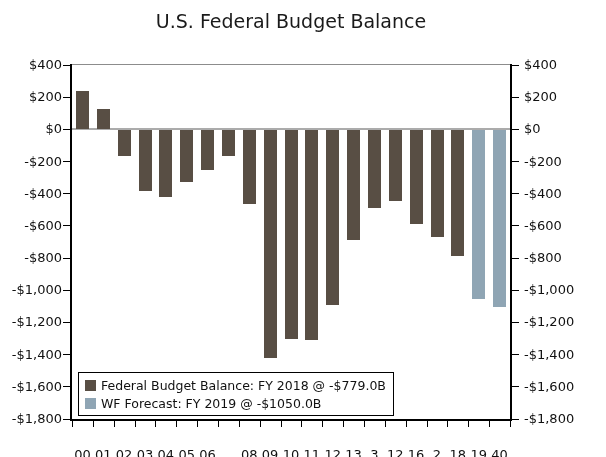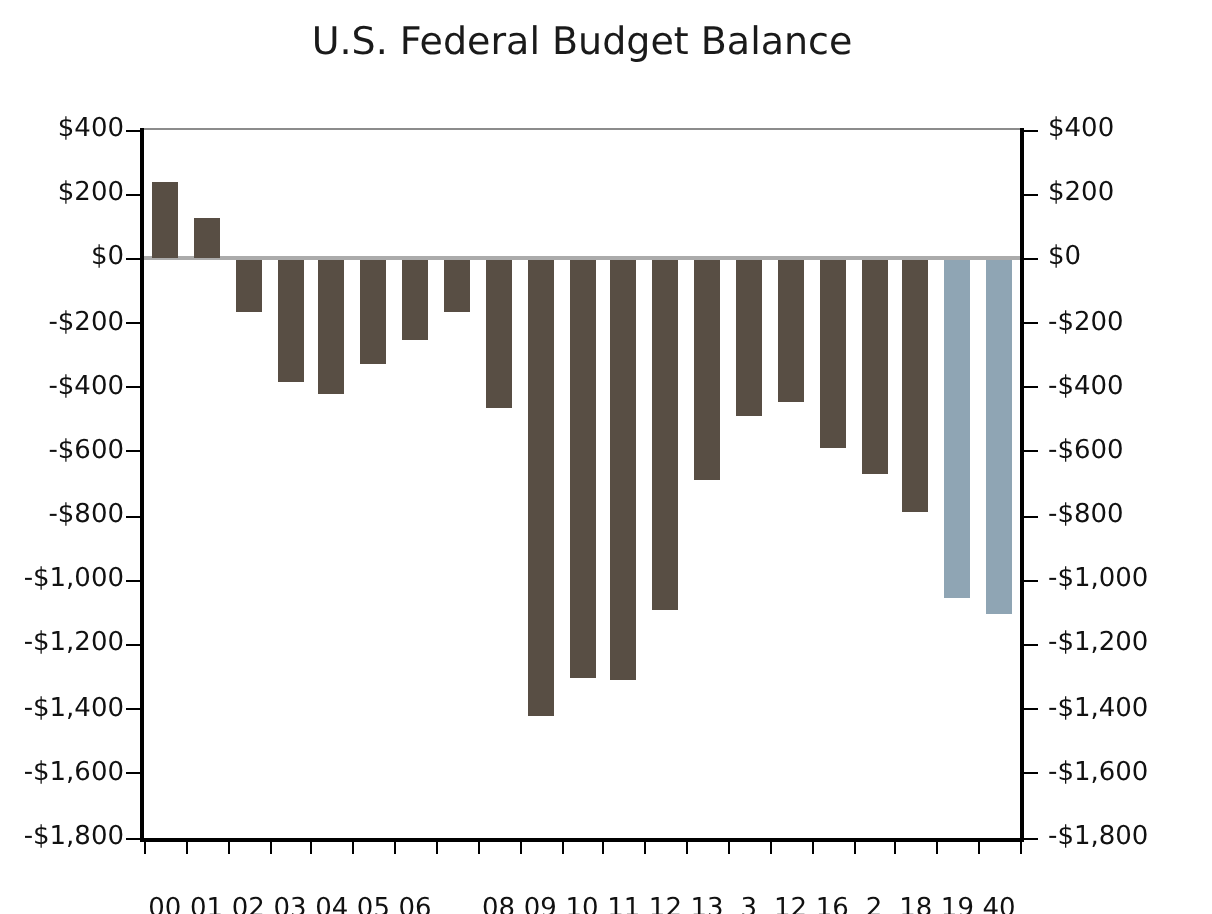--- a/index.html
+++ b/index.html
@@ -154,13 +154,23 @@
       <div class="xlab" style="left: 343.143px; width: 20.8571px;">13</div>
       <div class="xlab" style="left: 364px; width: 20.8571px;">3</div>
       <div class="xlab" style="left: 384.857px; width: 20.8571px;">12</div>
       <div class="xlab" style="left: 405.714px; width: 20.8571px;">16</div>
       <div class="xlab" style="left: 426.571px; width: 20.8571px;">2</div>
       <div class="xlab" style="left: 447.429px; width: 20.8571px;">18</div>
       <div class="xlab" style="left: 468.286px; width: 20.8571px;">19</div>
       <div class="xlab" style="left: 489.143px; width: 20.8571px;">40</div>
     </div>
 
+  <div class="legend">
+    <div class="legend-row">
+      <span class="swatch" style="background: rgb(88, 78, 68);"></span>
+      <span>Federal Budget Balance: FY 2018 @ -$779.0B</span>
+    </div>
+    <div class="legend-row">
+      <span class="swatch" style="background: rgb(143, 165, 180);"></span>
+      <span>WF Forecast: FY 2019 @ -$1050.0B</span>
+    </div>
+  </div>
 </div>
 
 </body></html>

